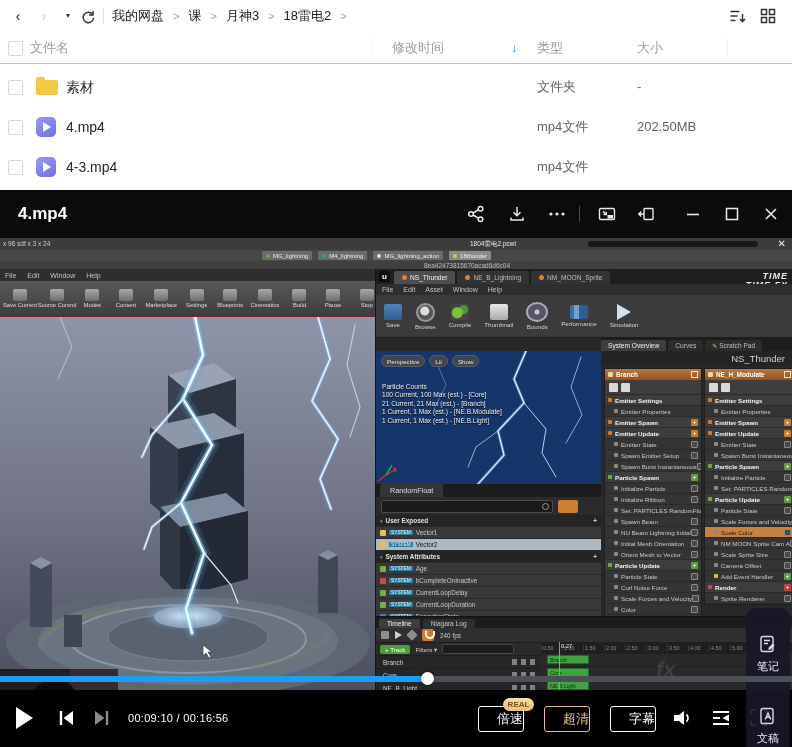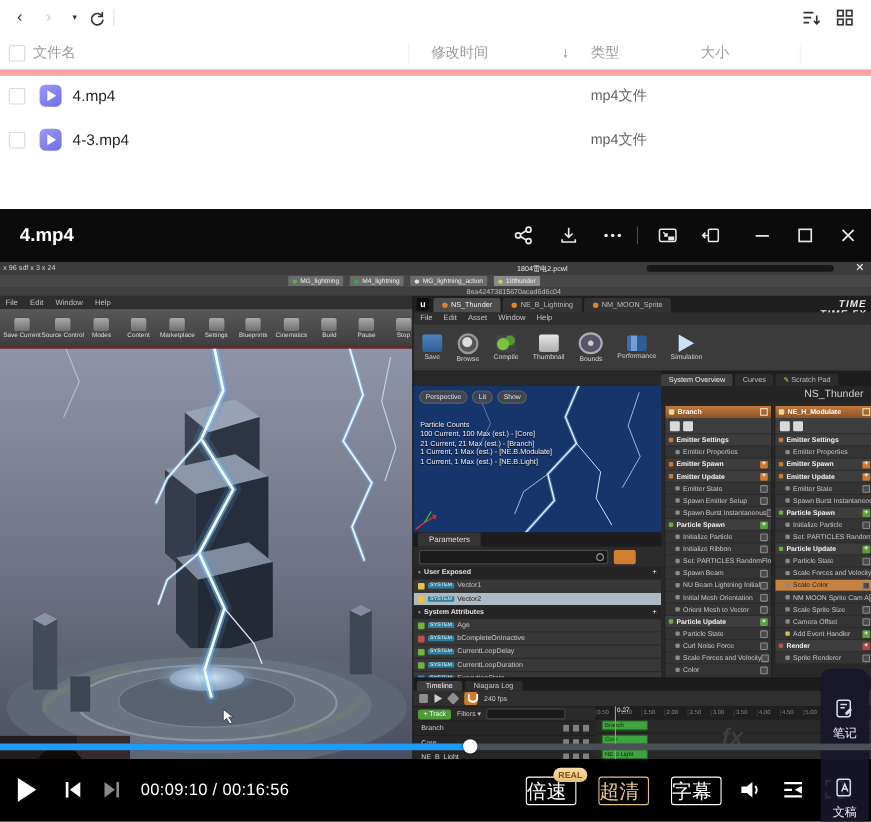--- a/index.html
+++ b/index.html
@@ -11,21 +11,21 @@
   
   #topbar{left:0;top:0;width:792px;height:32px;background:#fff}
   .navglyph{font-size:15px;color:#333;line-height:32px;text-align:center;width:20px;cursor:pointer}
   .navglyph.dim{color:#c9c9c9}
   #crumbs{left:112px;top:0;height:32px;display:flex;align-items:center;font-size:13px;color:#222}
   #crumbs .crumb{cursor:pointer;white-space:nowrap}
   #crumbs .crumb::after{content:">";color:#9a9a9a;margin:0 9px;font-size:11px}
   .vdiv{width:1px;height:15px;background:#e3e3e3}
 
   
-  #listhead{left:0;top:33px;width:792px;height:30px;border-bottom:6px solid #fca5a5;background:#fff}
+  #listhead{left:0;top:33px;width:792px;height:30px;border-bottom:1px solid #fca5a5;background:#fff}
   .hlabel{font-size:13px;color:#9b9b9b;line-height:30px}
   .chk{width:13px;height:13px;border:1px solid #d9d9d9;border-radius:2px;background:#fff}
   #rows{left:0;top:67px;width:792px}
   .frow{position:relative;width:792px;height:40px;cursor:pointer}
   .frow .chk{position:absolute;left:8px;top:13px}
   .ficon{position:absolute;left:36px;top:10px;width:22px;height:20px}
   .ficon.folder{top:13px;height:15px;background:#f6c745;border-radius:2px}
   .ficon.folder::before{content:"";position:absolute;left:0;top:-3px;width:9px;height:4px;background:#f6c745;border-radius:2px 2px 0 0}
   .ficon.video{background:linear-gradient(145deg,#9a9af6,#6e6eea);border-radius:5px;width:20px;height:20px}
   .ficon.video::after{content:"";position:absolute;left:7px;top:5px;border-left:8px solid #fff;border-top:5px solid transparent;border-bottom:5px solid transparent}
@@ -171,41 +171,48 @@
   .sideitem span{font-size:11px;color:#ece8ff}
 
   
   #progress{left:0;top:486px;width:792px;height:6px;background:#4b5056;z-index:40}
   #pfill{left:0;top:0;height:6px;background:#1f9cf9}
   #pknob{left:421px;top:482px;width:13px;height:13px;border-radius:50%;background:#fff;z-index:41;box-shadow:0 0 3px rgba(0,0,0,.5)}
 
   
   #controls{left:0;top:500px;width:792px;height:57px;background:#000}
   .cbtn{cursor:pointer}
-  .pill{position:absolute;top:16px;width:44px;height:24px;border:1.5px solid #fff;border-radius:3px;color:#fff;font-size:18px;text-align:left;line-height:24px;cursor:pointer}
+  .pill{position:absolute;top:16px;width:44px;height:24px;border:1.5px solid #fff;border-radius:3px;color:#fff;font-size:13px;text-align:right;line-height:24px;cursor:pointer}
   .pill.gold{border-color:#e3bd82;color:#eec88e}
   #svip{position:absolute;left:503px;top:8px;width:31px;height:13px;background:linear-gradient(#f8dda6,#eabf74);border-radius:7px;color:#7a4f15;font-size:8px;font-weight:700;text-align:center;line-height:13px;z-index:2}
-  #ptime{position:absolute;left:128px;top:0;height:45px;line-height:57px;color:#fff;font-size:15px;letter-spacing:.3px}
+  #ptime{position:absolute;left:128px;top:0;height:45px;line-height:57px;color:#fff;font-size:11px;letter-spacing:.3px}
 </style>
 </head>
 <body>
 
 <div id="stage">
 
   <div class="abs" id="topbar">
     <div class="abs navglyph" style="left:8px">‹</div>
     <div class="abs navglyph dim" style="left:34px">›</div>
     <div class="abs navglyph" style="left:58px;font-size:8px">▾</div>
     <div class="abs" style="left:80px;top:8px">
       <svg width="16" height="16" viewBox="0 0 16 16">
           <path d="M13 3v4H9" stroke="#333" stroke-width="1.5" fill="none"></path>
           <path d="M13 7A5.2 5.2 0 1 0 13.6 9.8" stroke="#333" stroke-width="1.5" fill="none"></path>
         </svg>
     </div>
     <div class="abs vdiv" style="left:103px;top:9px"></div>
+    <div class="abs" id="crumbs">
+
+    <span class="crumb">我的网盘</span>
+        <span class="crumb">课</span>
+        <span class="crumb">月神3</span>
+        <span class="crumb">18雷电2</span>
+      </div>
     <div class="abs" style="left:728px;top:7px">
       <svg width="19" height="19" viewBox="0 0 19 19" stroke="#333" stroke-width="1.5" fill="none">
           <path d="M2.5 4.5h9M2.5 9h7M2.5 13.5h5"></path>
           <path d="M14.5 7v7.5M12 12l2.5 2.7L17 12"></path>
         </svg>
     </div>
     <div class="abs" style="left:759px;top:7px">
       <svg width="18" height="18" viewBox="0 0 18 18" stroke="#333" stroke-width="1.5" fill="none">
           <rect x="2.5" y="2.5" width="5" height="5"></rect>
           <rect x="10.5" y="2.5" width="5" height="5"></rect>
@@ -221,26 +228,34 @@
     <span class="abs hlabel" style="left:392px">修改时间</span>
     <span class="abs" style="left:511px;top:7px;color:#1f9cf9;font-size:13px;font-weight:700">↓</span>
     <span class="abs hlabel" style="left:537px">类型</span>
     <span class="abs hlabel" style="left:637px">大小</span>
     <div class="abs" style="left:371px;top:6px;width:1px;height:18px;background:#f1f1f1"></div>
     <div class="abs" style="left:727px;top:6px;width:1px;height:18px;background:#f1f1f1"></div>
   </div>
 
   <div class="abs" id="rows">
 
+      <div class="frow">
+        <span class="chk"></span>
+        <span class="ficon folder"></span>
+        <span class="fname">素材</span>
+        <span class="ftype">文件夹</span>
+        <span class="fsize">-</span>
+      </div>
 
       <div class="frow">
         <span class="chk"></span>
         <span class="ficon video"></span>
         <span class="fname">4.mp4</span>
         <span class="ftype">mp4文件</span>
+        <span class="fsize">202.50MB</span>
       </div>
 
       <div class="frow">
         <span class="chk"></span>
         <span class="ficon video"></span>
         <span class="fname">4-3.mp4</span>
         <span class="ftype">mp4文件</span>
       </div>
     </div>
 
@@ -559,21 +574,21 @@
 
           <div>Particle Counts</div>
               <div>100 Current, 100 Max (est.) - [Core]</div>
               <div>21 Current, 21 Max (est.) - [Branch]</div>
               <div>1 Current, 1 Max (est.) - [NE.B.Modulate]</div>
               <div>1 Current, 1 Max (est.) - [NE.B.Light]</div>
             </div>
         </div>
 
         <div class="abs" id="parhead">
-          <span>Parameters</span>
+          <span>RandomFloat</span>
         </div>
         <div class="abs" id="parsearch">
           <div id="parinput"></div>
           <div id="parbtn"></div>
         </div>
         <div class="abs" id="parlist">
 
             <div class="prow psec">
 
               <span class="plabel">User Exposed</span>

